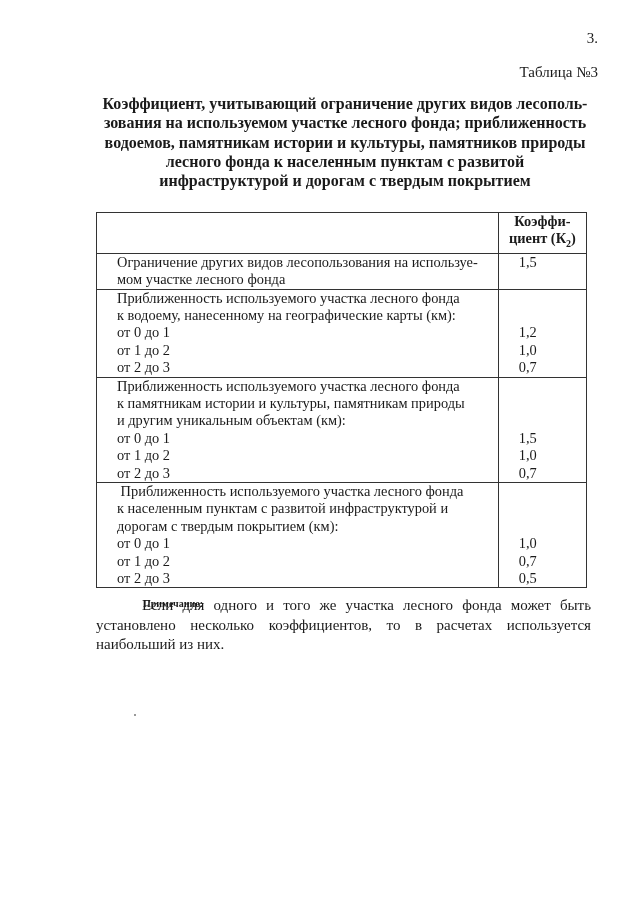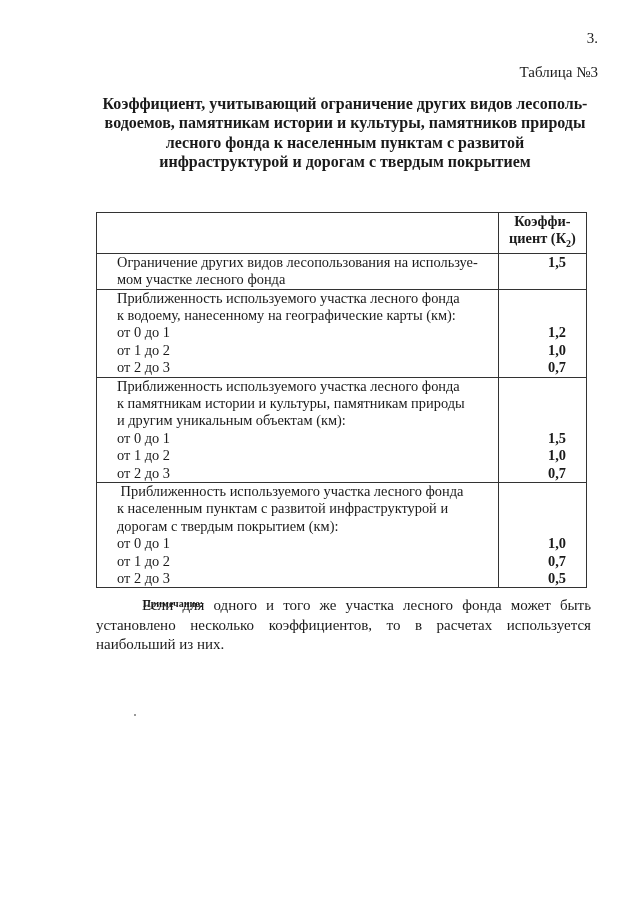--- a/index.html
+++ b/index.html
@@ -14,41 +14,42 @@
     text-align: center; font-weight: bold; font-size: 16px; line-height: 19.3px;
   }
   .title div { white-space: nowrap; }
   table.coef {
     position: absolute; top: 212px; left: 96px; width: 491px;
     border-collapse: collapse; font-size: 14.4px; line-height: 17.4px;
   }
   table.coef td, table.coef th { border: 1px solid #333; padding: 0 20px; vertical-align: top; }
   table.coef th { font-weight: bold; text-align: center; vertical-align: middle; height: 36px; padding: 0 2px; }
   th.param-head { width: 393px; }
-  td.value-cell { text-align: right; width: 86px; padding: 0; font-weight: bold; }
+  td.value-cell { text-align: left; width: 86px; padding: 0; }
   .desc-line { white-space: nowrap; }
   .range-line { padding-right: 12px; }
   td.single-val { vertical-align: middle; }
   .note-heading {
     position: absolute; top: 598px; left: 143px; font-weight: bold; font-size: 10px;
   }
   .note-body {
     position: absolute; top: 596px; left: 96px; width: 495px;
     font-size: 15px; line-height: 19.5px; text-align: justify; text-indent: 46px;
   }
   .speck { position: absolute; width: 2px; height: 2px; background: #999; }
 </style>
 </head>
 <body>
 
 <div class="page-number">3.</div>
 <div class="table-label">Таблица №3</div>
 
 <div class="title">
   <div>Коэффициент, учитывающий ограничение других видов лесополь-</div>
+  <div>зования на используемом участке лесного фонда; приближенность</div>
   <div>водоемов, памятникам истории и культуры, памятников природы</div>
   <div>лесного фонда к населенным пунктам с развитой</div>
   <div>инфраструктурой и дорогам с твердым покрытием</div>
 </div>
 
 <table class="coef">
   <tbody>
       <tr>
     <th class="param-head"></th>
     <th>

